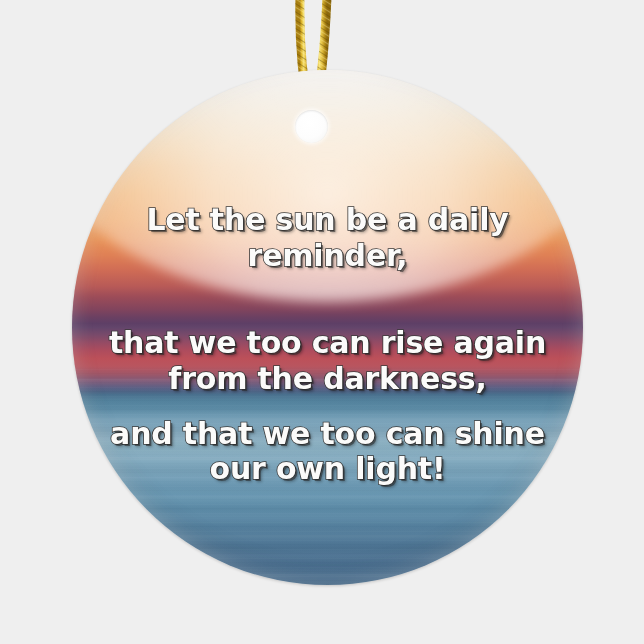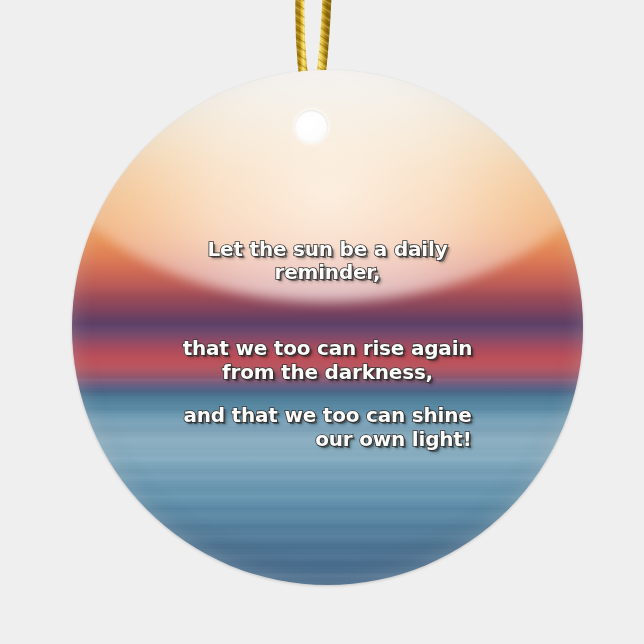--- a/index.html
+++ b/index.html
@@ -177,36 +177,36 @@
     flex-direction: column;
     justify-content: center;
     align-items: center;
     text-align: center;
     pointer-events: none;
   }
 
   .line {
     font-family: "DejaVu Sans", sans-serif;
     font-weight: bold;
-    font-size: 20px;
+    font-size: 30px;
     line-height: 1.18;
     letter-spacing: -0.2px;
     color: #fbfbfa;
     -webkit-text-stroke: 1.6px #3a3a3a;
     paint-order: stroke fill;
     text-shadow:
       2px 2px 0 rgba(40,40,40,0.55),
       3px 3px 3px rgba(0,0,0,0.30);
     padding: 0 6px;
     white-space: pre-line;
   }
 
   .block1 { margin-top: 34px; }
   .block2 { margin-top: 52px; }
-  .block3 { margin-top: 20px; text-align: right; }
+  .block3 { margin-top: 20px; }
 </style>
 </head>
 <body>
 
 <div id="stage">
 
   <div class="cord-wrap">
     <svg width="644" height="644" viewBox="0 0 644 644">
       <defs>
         <linearGradient id="goldGrad" x1="0" y1="0" x2="1" y2="0">

